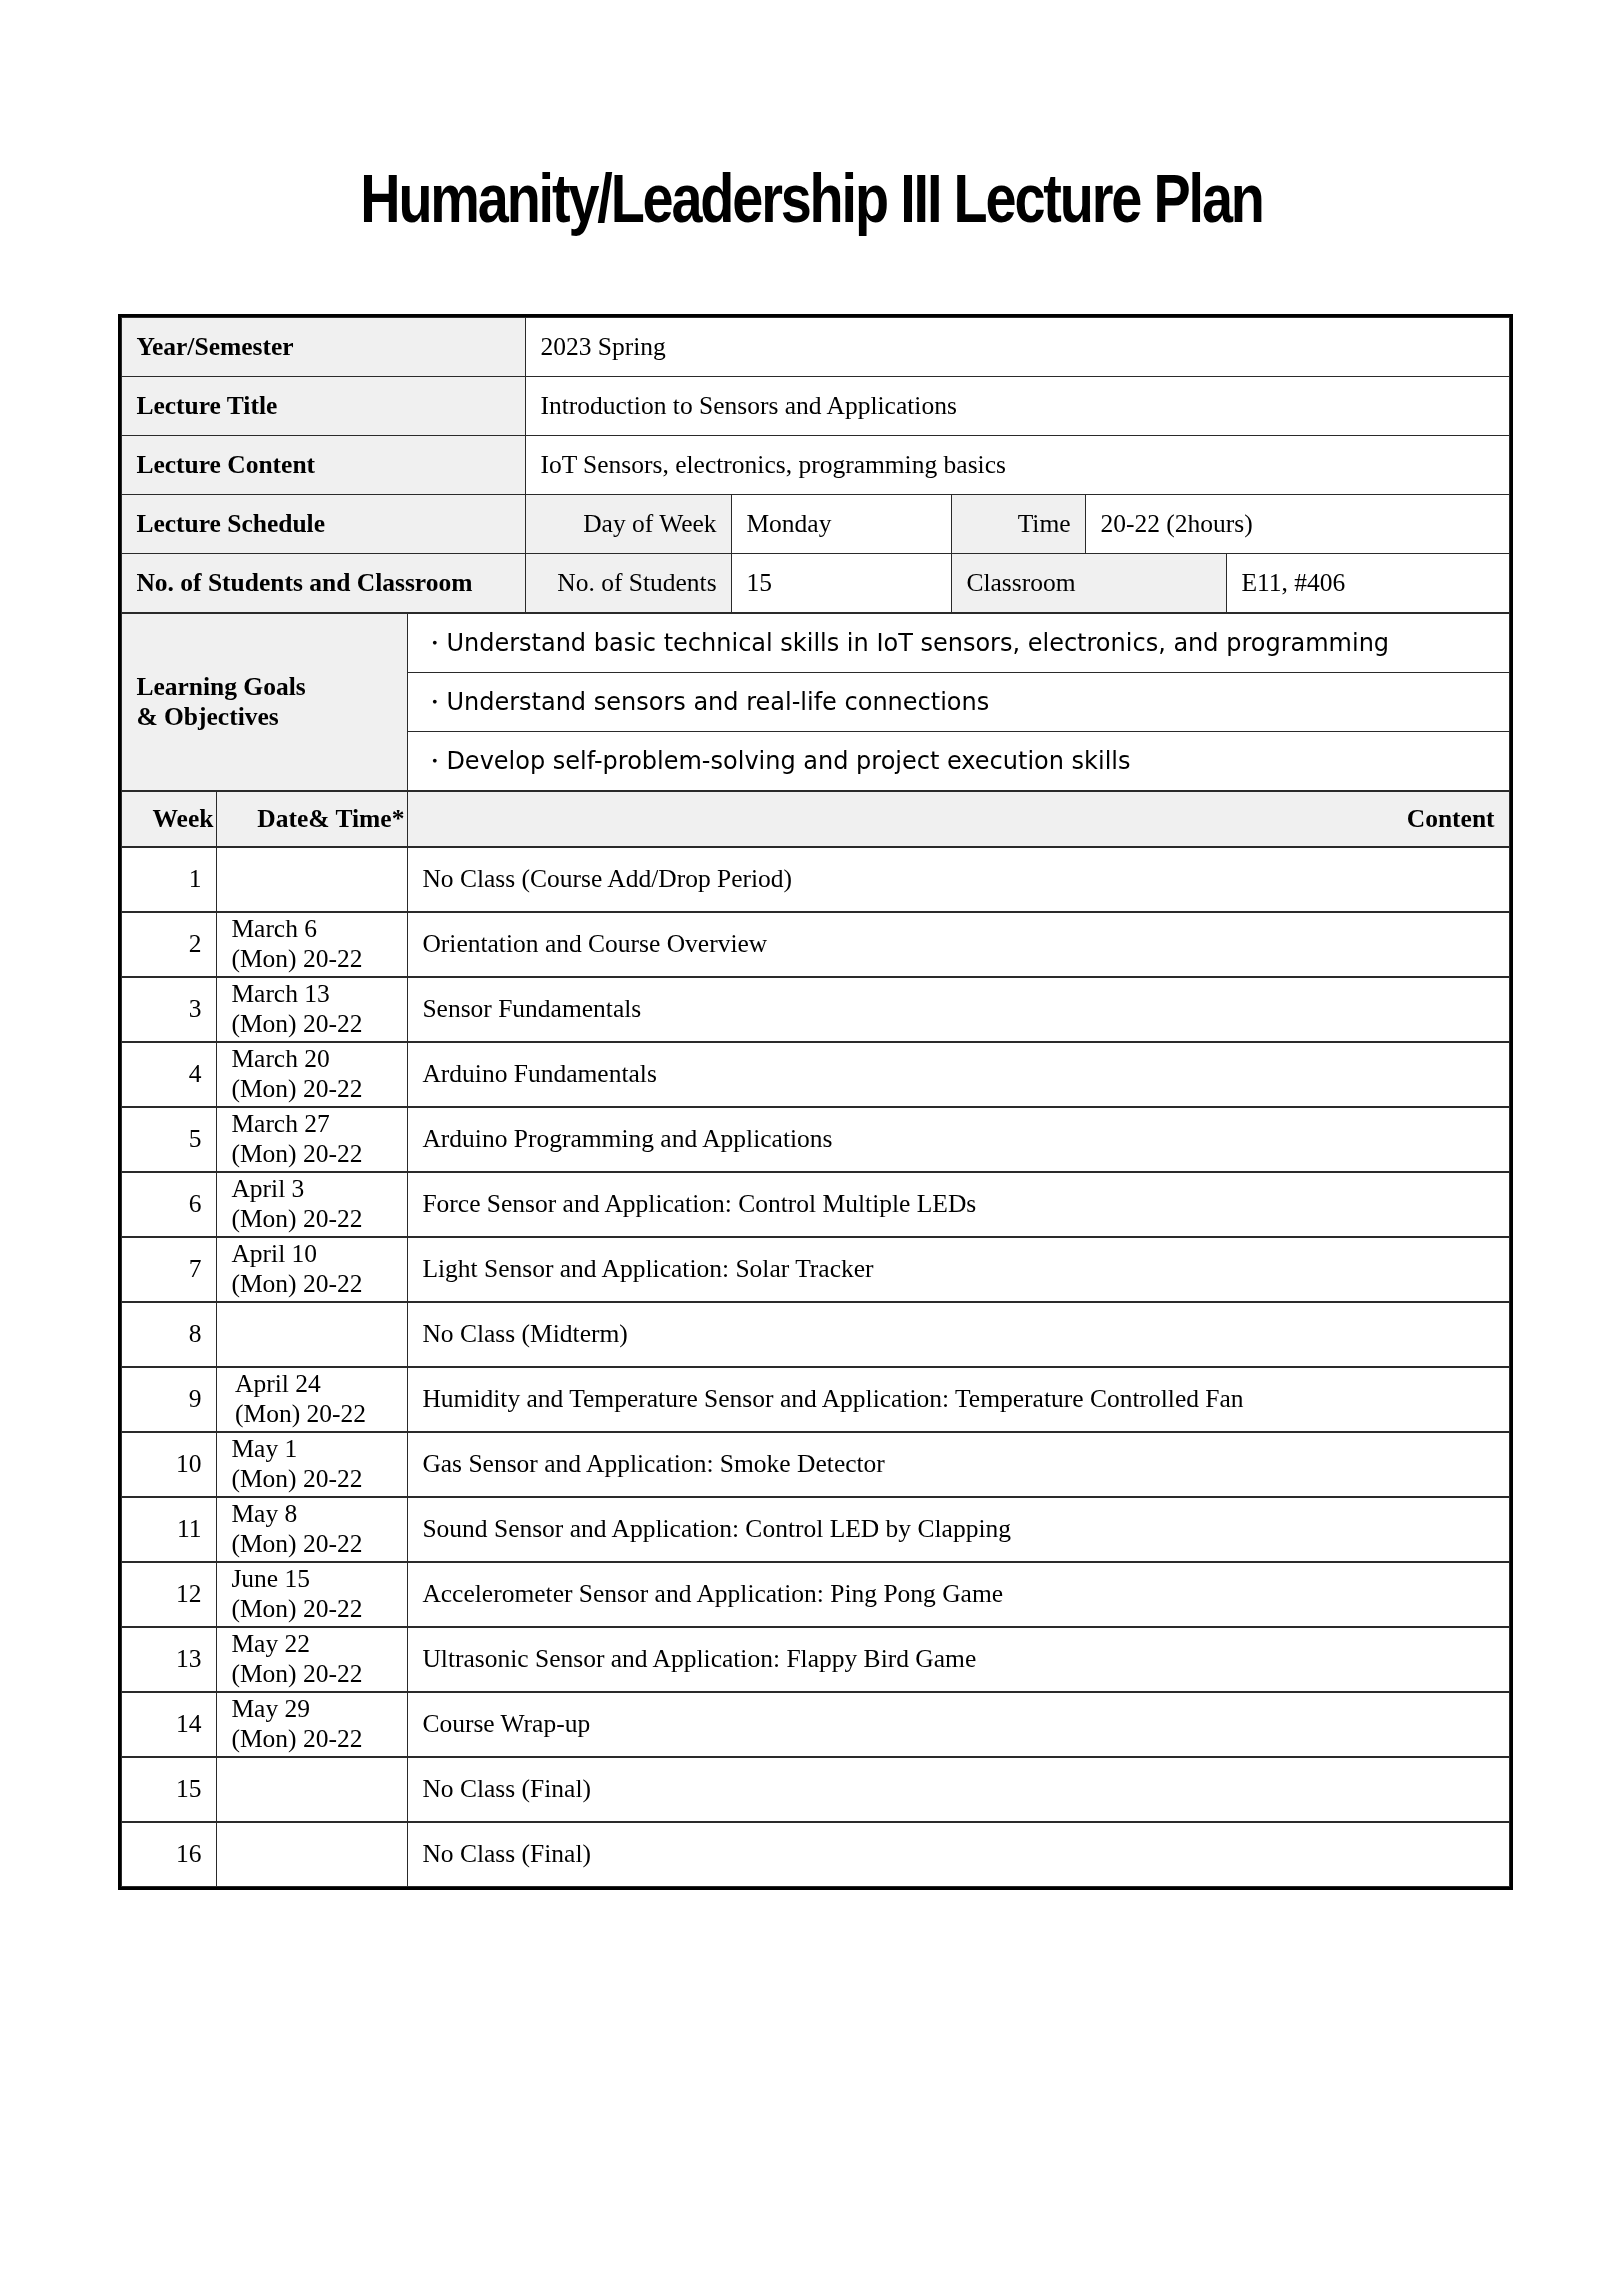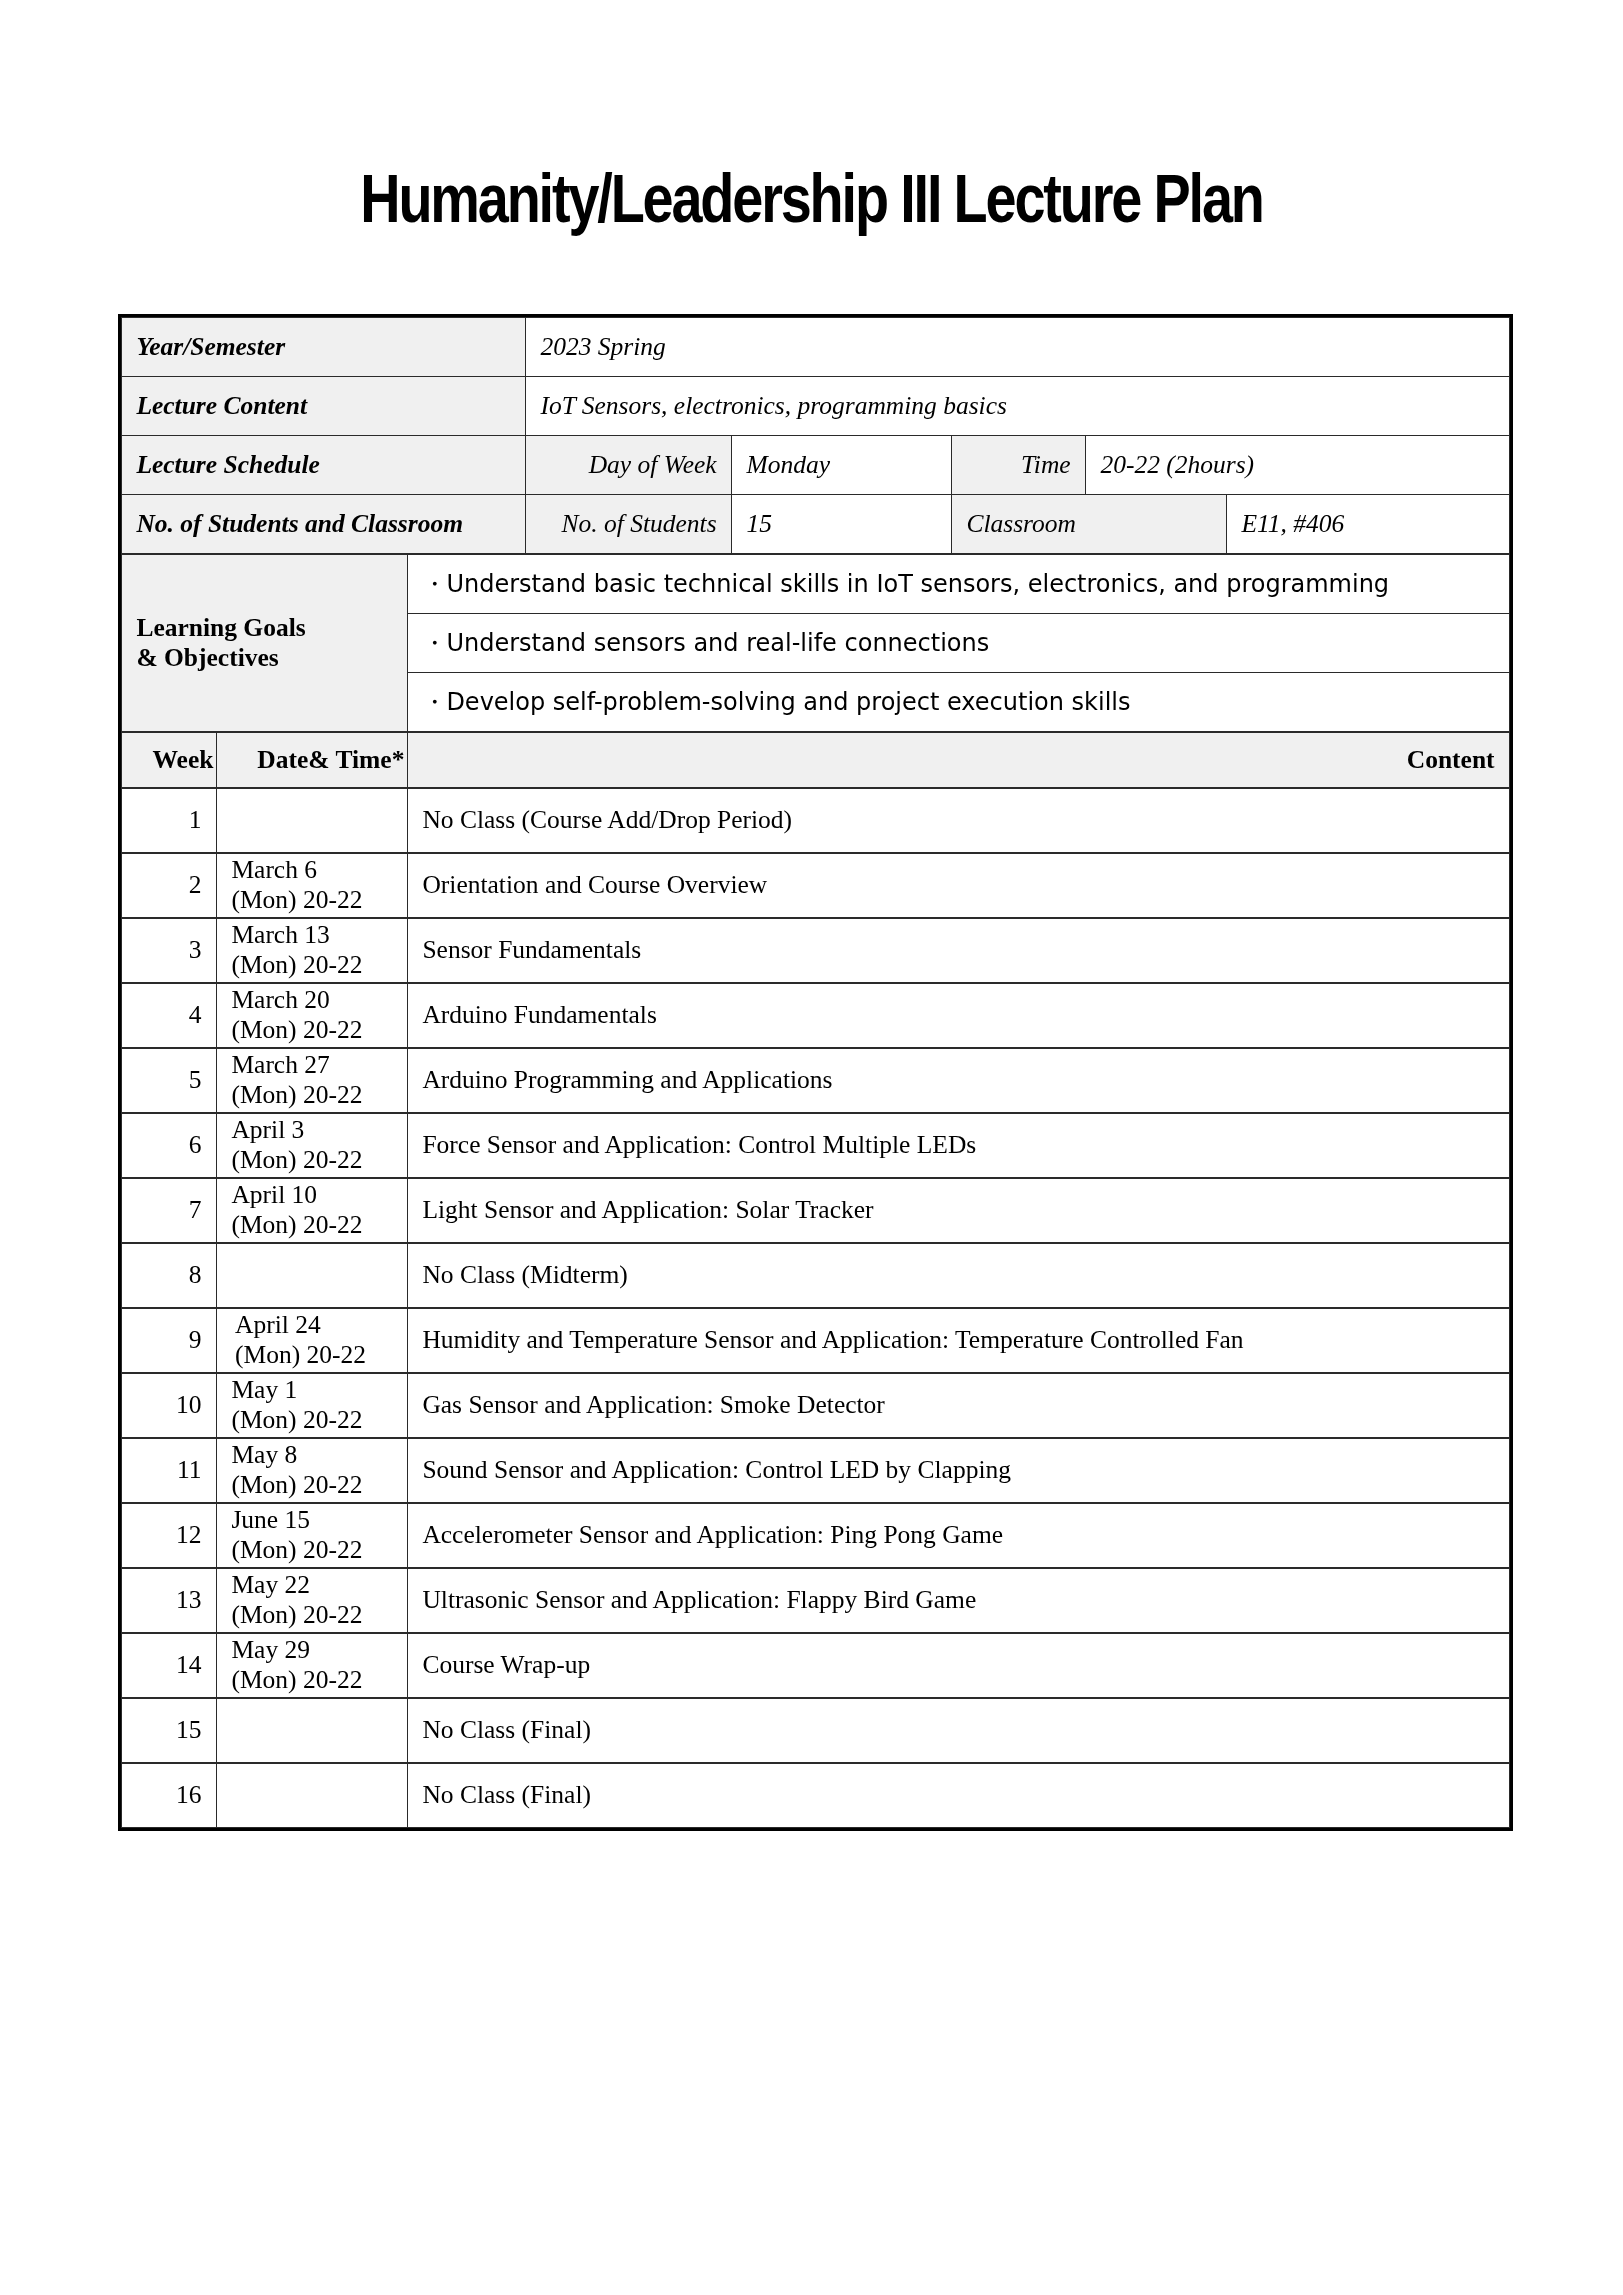--- a/index.html
+++ b/index.html
@@ -17,21 +17,21 @@
     table { border-collapse: collapse; width: 100%; table-layout: fixed; }
     td {
       border: 1.3px solid #2a2a2a; font-family: "Liberation Serif", serif; font-size: 25.5px;
       color: #000; padding: 0 14.4px; vertical-align: middle; box-sizing: border-box;
       line-height: 30px;
     }
     td.lbl { background: #f0f0f0; font-weight: bold; }
     td.sub { background: #f0f0f0; }
     td.center { text-align: right; }
     td.goal { font-family: "DejaVu Sans", sans-serif; font-size: 24px; }
-    tr.info td { height: 59px; font-style: italic; }
+    tr.info td { height: 59px; }
     tr.goalrow td { height: 59px; }
     tr.head td { height: 56px; background: #f0f0f0; font-weight: bold; }
     tr.wk td { height: 65px; }
     tr.head td, tr.wk td { border-top-width: 2px; }
     .date-line { display: block; white-space: nowrap; }
   </style>
 </head>
 <body>
 
 <div class="title">Humanity/Leadership III Lecture Plan</div>
@@ -46,20 +46,24 @@
       <col style="width:134px">
         <col style="width:141px">
         <col style="width:283px">
     </colgroup>
     <tbody>
         <tr class="info">
       <td class="lbl">Year/Semester</td>
       <td colspan="5">2023 Spring</td>
     </tr>
     <tr class="info">
+      <td class="lbl">Lecture Title</td>
+      <td colspan="5">Introduction to Sensors and Applications</td>
+    </tr>
+    <tr class="info">
       <td class="lbl">Lecture Content</td>
       <td colspan="5">IoT Sensors, electronics, programming basics</td>
     </tr>
     <tr class="info">
       <td class="lbl">Lecture Schedule</td>
       <td class="sub center">Day of Week</td>
       <td>Monday</td>
       <td class="sub center">Time</td>
       <td colspan="2">20-22 (2hours)</td>
     </tr>

